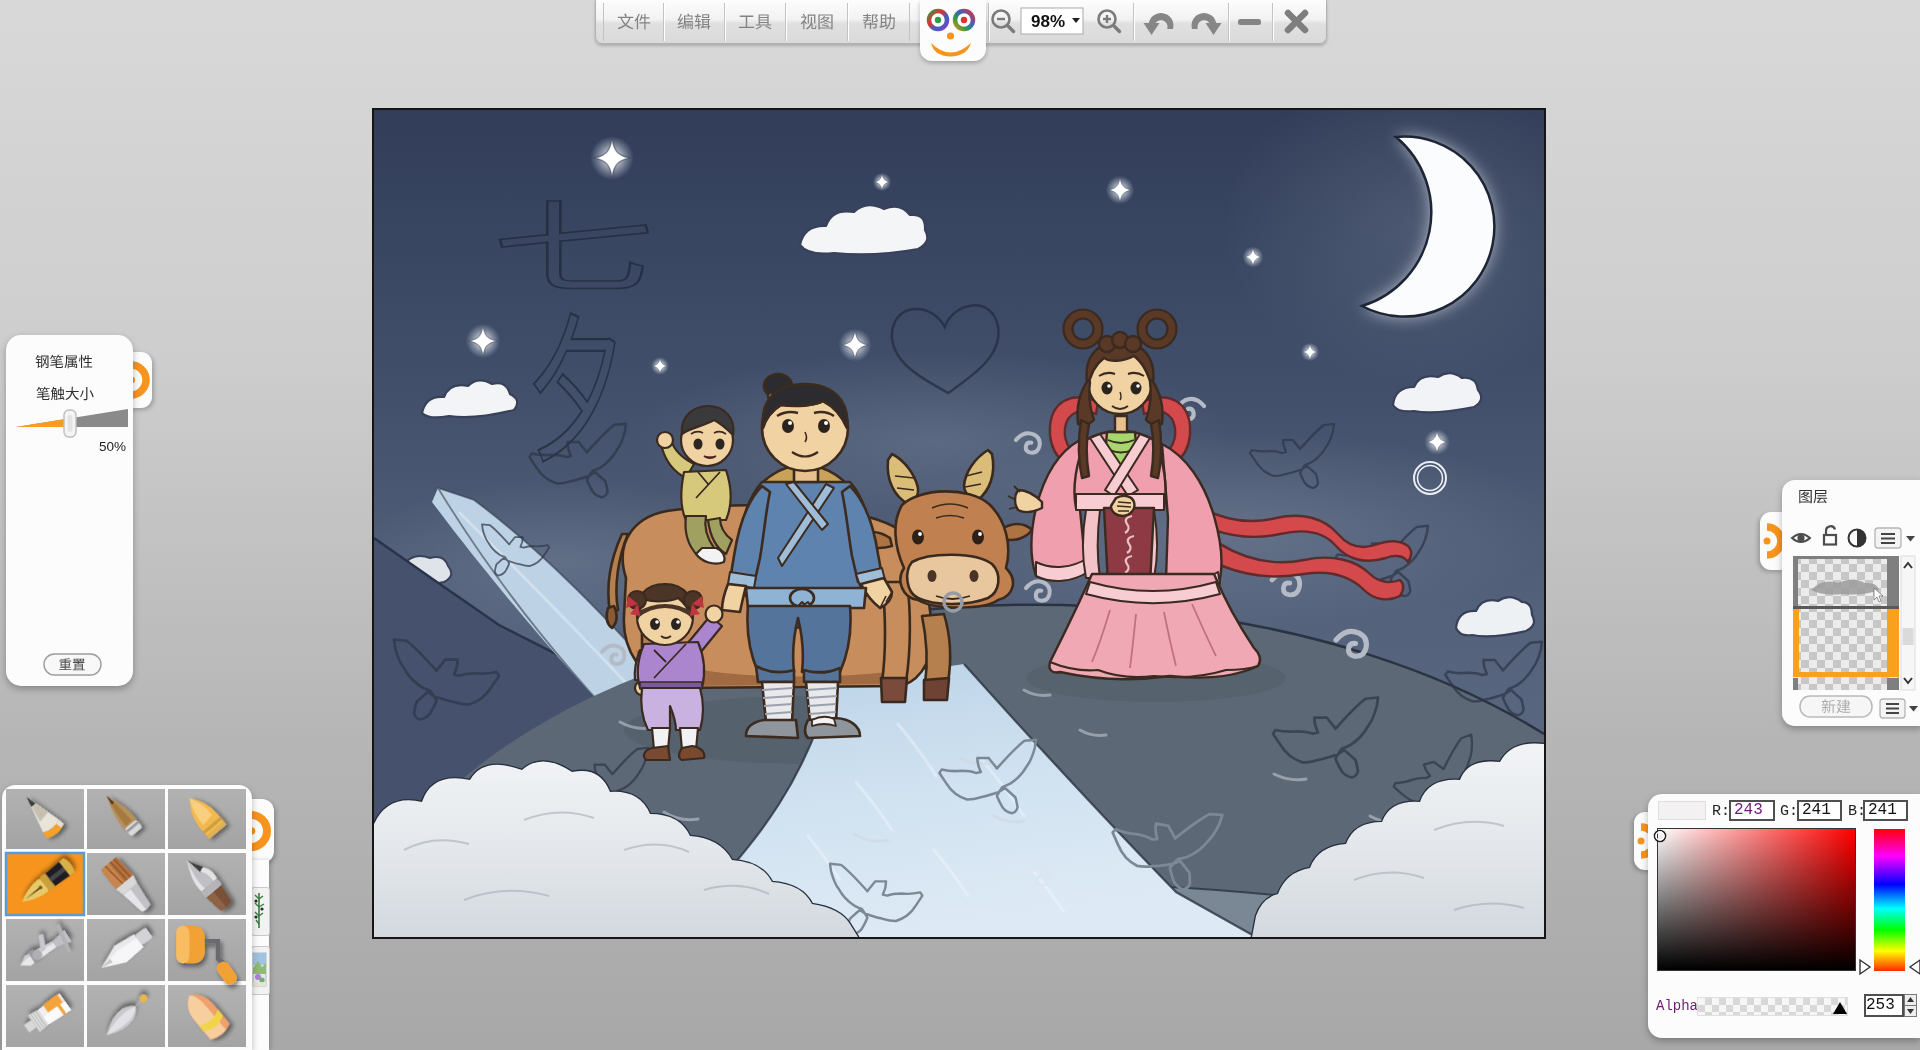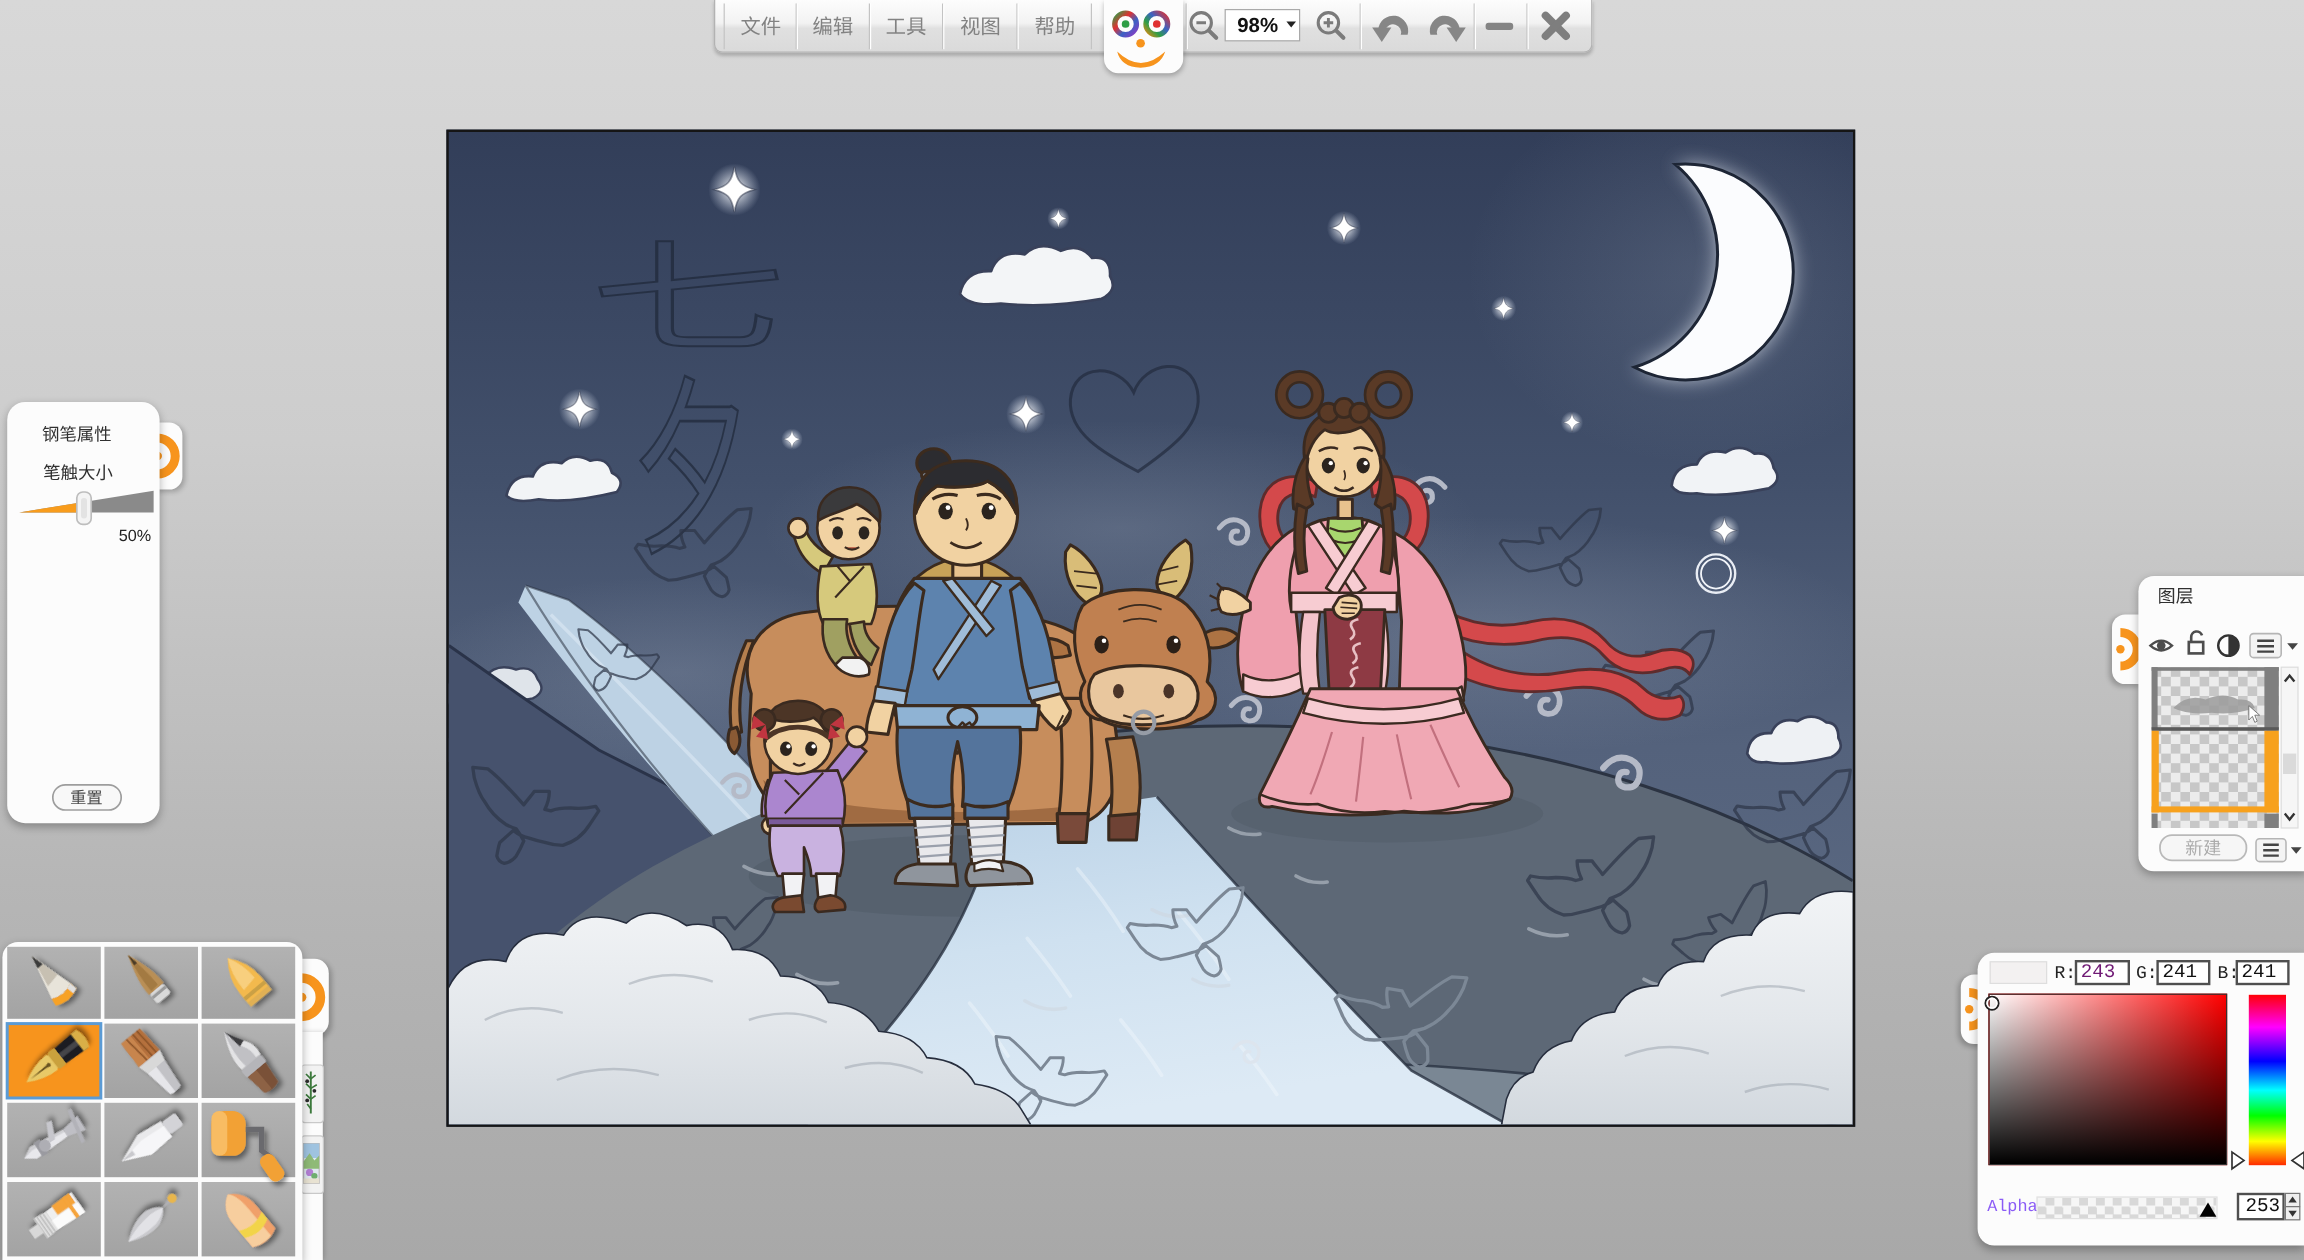--- a/index.html
+++ b/index.html
@@ -811,24 +811,24 @@
 <div class="abs" style="left:1657px;top:828px;width:199px;height:143px;border:1px solid #333;box-sizing:border-box;background:linear-gradient(to bottom,rgba(0,0,0,0),#000),linear-gradient(to right,#fff,rgba(255,255,255,0)),#f00"></div>
 <svg class="abs" style="left:1650px;top:826px" width="20" height="20" viewBox="0 0 20 20">
     <circle cx="10" cy="10" r="5.5" fill="none" stroke="#222" stroke-width="1.6"></circle>
     <circle cx="10" cy="10" r="4" fill="none" stroke="#fff" stroke-width="1.4"></circle>
   </svg>
 <div class="abs" style="left:1874px;top:829px;width:31px;height:142px;background:linear-gradient(180deg,#ff0006 0%,#ff00ff 19%,#0000ff 39%,#00ffff 56%,#00ff00 71%,#ffff00 86%,#ff2a00 100%)"></div>
 <svg class="abs" style="left:1858px;top:958px" width="64" height="18" viewBox="0 0 64 18">
     <path d="M 2 2 L 2 16 L 12 9 Z" fill="#fff" stroke="#333" stroke-width="1.4"></path>
     <path d="M 62 2 L 62 16 L 52 9 Z" fill="#fff" stroke="#333" stroke-width="1.4"></path>
   </svg>
-<div class="abs" style="left:1656px;top:998px;font-family:'Liberation Mono',monospace;font-size:14px;color:#8b5cf6">Alpha</div>
+<div class="abs" style="left:1656px;top:998px;font-family:'Liberation Mono',monospace;font-size:14px;color:#701a75">Alpha</div>
 <div class="abs" style="left:1697px;top:997px;width:149px;height:17px;background:repeating-conic-gradient(#d8d8d8 0 25%,#f6f6f6 0 50%) 0 0/14px 14px;border:1px solid #e0e0e0"></div>
 <svg class="abs" style="left:1830px;top:1000px" width="20" height="16" viewBox="0 0 20 16">
     <path d="M 10 2 L 17 14 L 3 14 Z" fill="#000"></path>
   </svg>
-<div class="abs" style="left:1864px;top:994px;width:40px;height:23px;background:#fff;border:2px solid #4f4f4f;box-sizing:border-box;font-family:'Liberation Mono',monospace;font-size:16px;color:#111;text-align:right;padding-right:2px;line-height:18px">253</div>
+<div class="abs" style="left:1864px;top:994px;width:40px;height:23px;background:#fff;border:2px solid #4f4f4f;box-sizing:border-box;font-family:'Liberation Mono',monospace;font-size:16px;color:#111;text-align:left;padding-right:2px;line-height:18px">253</div>
 <div class="abs" style="left:1904px;top:994px;width:13px;height:23px;background:#eee;border:1px solid #777;box-sizing:border-box"></div>
 <svg class="abs" style="left:1904px;top:994px" width="13" height="23" viewBox="0 0 13 23">
     <line x1="0" y1="11.5" x2="13" y2="11.5" stroke="#777"></line>
     <path d="M 6.5 3 L 10 8 L 3 8 Z" fill="#333"></path>
     <path d="M 6.5 20 L 10 15 L 3 15 Z" fill="#333"></path>
   </svg>
 
 </body></html>

